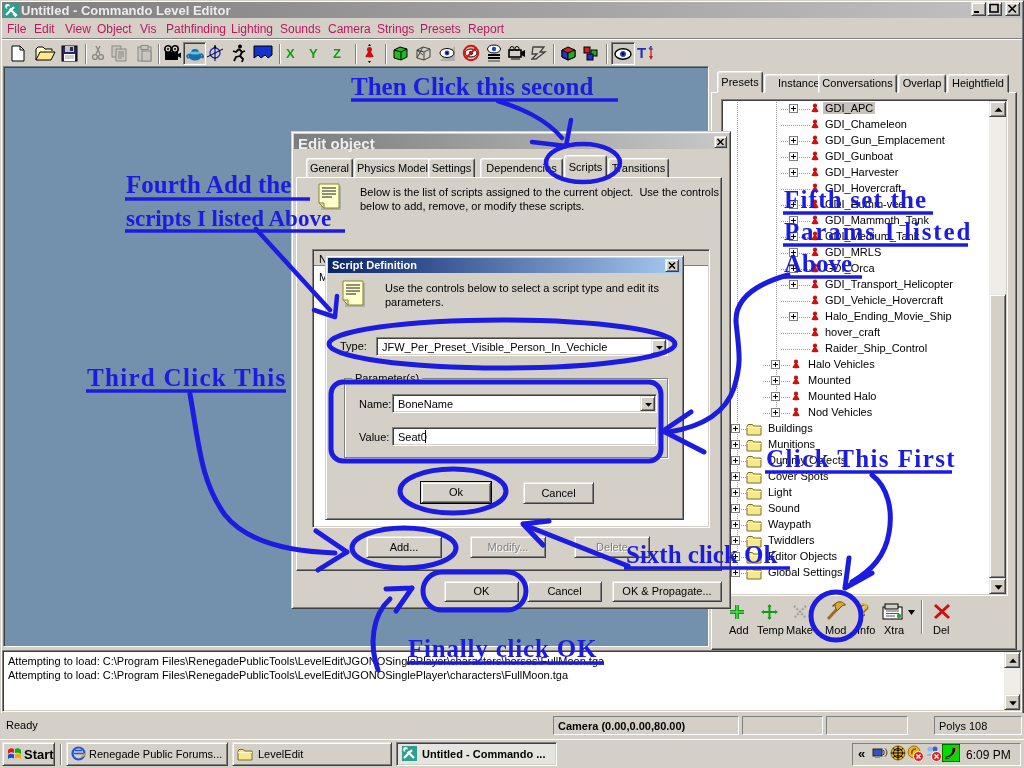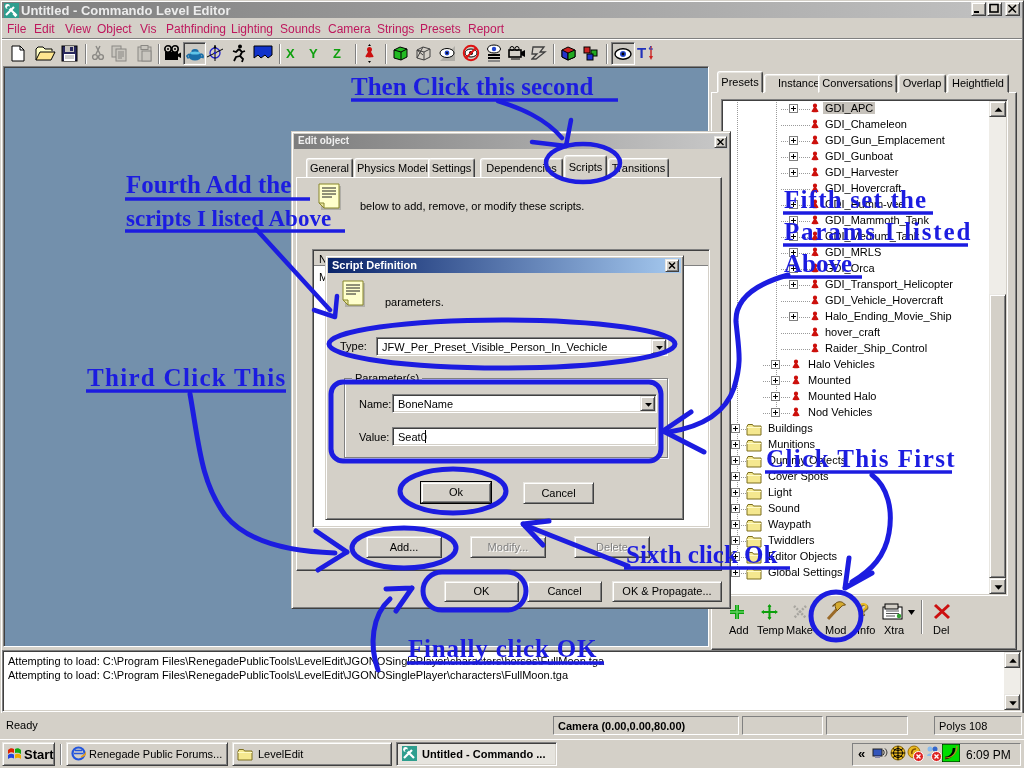--- a/index.html
+++ b/index.html
@@ -612,37 +612,38 @@
       <path d="M9.5 9.5 L13.5 13.5 M13.5 9.5 L9.5 13.5" stroke="#fff" stroke-width="1.4"></path>
     </svg>
 <svg class="abs" style="left:942px;top:744px" width="18" height="18" viewBox="0 0 18 18">
       <rect x="0" y="0" width="18" height="18" fill="#00dd00" stroke="#000"></rect>
       <path d="M3 14 C8 14 12 10 12 4" stroke="#000" stroke-width="2.5" fill="none"></path>
       <path d="M3 14 C10 14 15 9 15 2" stroke="#b88620" stroke-width="1.2" fill="none"></path>
     </svg>
 <div class="tl" style="left:966px;top:748px;font-size:12px;">6:09 PM</div>
 <div class="abs" style="left:291px;top:131px;width:440px;height:478px;background:#d4d0c8;border:1px solid;border-color:#d4d0c8 #404040 #404040 #d4d0c8;box-shadow:inset 1px 1px 0 #fff,inset -1px -1px 0 #808080;z-index:10;"></div>
 <div class="abs" style="left:294px;top:134px;width:434px;height:15px;background:linear-gradient(to right,#7d7d7d,#c8c8c8);z-index:11;"></div>
-<div class="tl" style="left:298px;top:135px;font-weight:bold;color:#efefef;font-size:10px;z-index:11;">Edit object</div>
+<div class="tl" style="left:298px;top:135px;font-weight:bold;color:#efefef;font-size:15px;z-index:11;">Edit object</div>
 <div class="abs raised" style="left:714px;top:136px;width:13px;height:12px;background:#d4d0c8;z-index:11;"><svg width="11" height="10" viewBox="0 0 11 10">
         <path d="M2.5 2 L8.5 8 M8.5 2 L2.5 8" stroke="#000" stroke-width="1.4"></path>
       </svg></div>
 <div class="tab" style="left:306px;top:158px;width:47px;height:32px;padding-top:3px;z-index:11;">General</div>
 <div class="tab" style="left:354px;top:158px;width:77px;height:20px;padding-top:3px;z-index:11;">Physics Model</div>
 <div class="tab" style="left:428px;top:158px;width:47px;height:20px;padding-top:3px;z-index:11;">Settings</div>
 <div class="tab" style="left:480px;top:158px;width:83px;height:20px;padding-top:3px;z-index:11;">Dependencies</div>
 <div class="tab" style="left:564px;top:155px;width:43px;height:23px;padding-top:5px;z-index:13;">Scripts</div>
 <div class="tab" style="left:608px;top:158px;width:61px;height:20px;padding-top:3px;z-index:11;">Transitions</div>
 <div class="abs" style="left:296px;top:177px;width:426px;height:394px;background:#d4d0c8;border:1px solid;border-color:#fff #404040 #404040 #fff;box-shadow:inset -1px -1px 0 #808080;z-index:12;"></div>
 <svg class="abs" style="left:318px;top:183px;z-index:13" width="26" height="28" viewBox="0 0 26 28">
       <rect x="3" y="3" width="20" height="24" fill="#b0aea8"></rect>
       <path d="M1 1 L21 1 L21 25 L6 25 L1 20 Z" fill="#ffffcc" stroke="#88862a"></path>
       <path d="M1 20 L6 20 L6 25 Z" fill="#e8e4a0" stroke="#88862a"></path>
       <path d="M4 5 h14 M4 8 h14 M4 11 h14 M4 14 h10" stroke="#222"></path>
     </svg>
+<div class="tl" style="left:360px;top:186px;z-index:13;">Below is the list of scripts assigned to the current object.&nbsp; Use the controls</div>
 <div class="tl" style="left:360px;top:200px;z-index:13;">below to add, remove, or modify these scripts.</div>
 <div class="tl" style="left:324px;top:234px;z-index:13;margin-top:20px;">Scripts:</div>
 <div class="abs sunkw" style="left:312px;top:249px;width:398px;height:279px;z-index:13;"></div>
 <div class="abs" style="left:314px;top:251px;width:394px;height:15px;background:#d4d0c8;border-bottom:1px solid #808080;z-index:13;"></div>
 <div class="tl" style="left:319px;top:253px;z-index:13;">Name</div>
 <div class="tl" style="left:319px;top:271px;z-index:13;">M</div>
 <div class="abs btn" style="left:366px;top:536px;width:76px;height:22px;padding-top:4px;z-index:13;">Add...</div>
 <div class="abs btn dis" style="left:470px;top:536px;width:76px;height:22px;padding-top:4px;z-index:13;">Modify...</div>
 <div class="abs btn dis" style="left:574px;top:536px;width:76px;height:22px;padding-top:4px;z-index:13;">Delete</div>
 <div class="abs btn" style="left:444px;top:581px;width:75px;height:21px;padding-top:3px;z-index:13;">OK</div>
@@ -653,20 +654,21 @@
 <div class="tl" style="left:332px;top:259px;font-weight:bold;color:#fff;z-index:21;">Script Definition</div>
 <div class="abs raised" style="left:665px;top:259px;width:14px;height:13px;background:#d4d0c8;z-index:21;"><svg width="12" height="11" viewBox="0 0 12 11">
         <path d="M3 2.5 L9 8.5 M9 2.5 L3 8.5" stroke="#000" stroke-width="1.5"></path>
       </svg></div>
 <svg class="abs" style="z-index:21;left:342px;top:280px" width="26" height="30" viewBox="0 0 26 30">
       <rect x="3" y="3" width="20" height="24" fill="#b0aea8"></rect>
       <path d="M1 1 L21 1 L21 25 L6 25 L1 20 Z" fill="#ffffcc" stroke="#88862a"></path>
       <path d="M1 20 L6 20 L6 25 Z" fill="#e8e4a0" stroke="#88862a"></path>
       <path d="M4 5 h14 M4 8 h14 M4 11 h14 M4 14 h10" stroke="#222"></path>
     </svg>
+<div class="tl" style="left:385px;top:282px;z-index:21;">Use the controls below to select a script type and edit its</div>
 <div class="tl" style="left:385px;top:296px;z-index:21;">parameters.</div>
 <div class="tl" style="left:340px;top:340px;z-index:21;">Type:</div>
 <div class="abs sunkw" style="left:376px;top:337px;width:292px;height:19px;z-index:21;"></div>
 <div class="tl" style="left:382px;top:341px;z-index:21;">JFW_Per_Preset_Visible_Person_In_Vechicle</div>
 <div class="abs raised" style="z-index:22;left:651px;top:339px;width:15px;height:15px;background:#d4d0c8;">
       <svg style="z-index:22;display:block;margin:1px 0 0 1px" width="13" height="13" viewBox="0 0 17 16">
         <polygon points="8.5,11 4,6 13,6" fill="#000"></polygon>
       </svg>
     </div>
 <div class="abs" style="left:344px;top:378px;width:324px;height:80px;border:1px solid #808080;box-shadow:1px 1px 0 #fff,inset 1px 1px 0 #fff;z-index:21;"></div>

